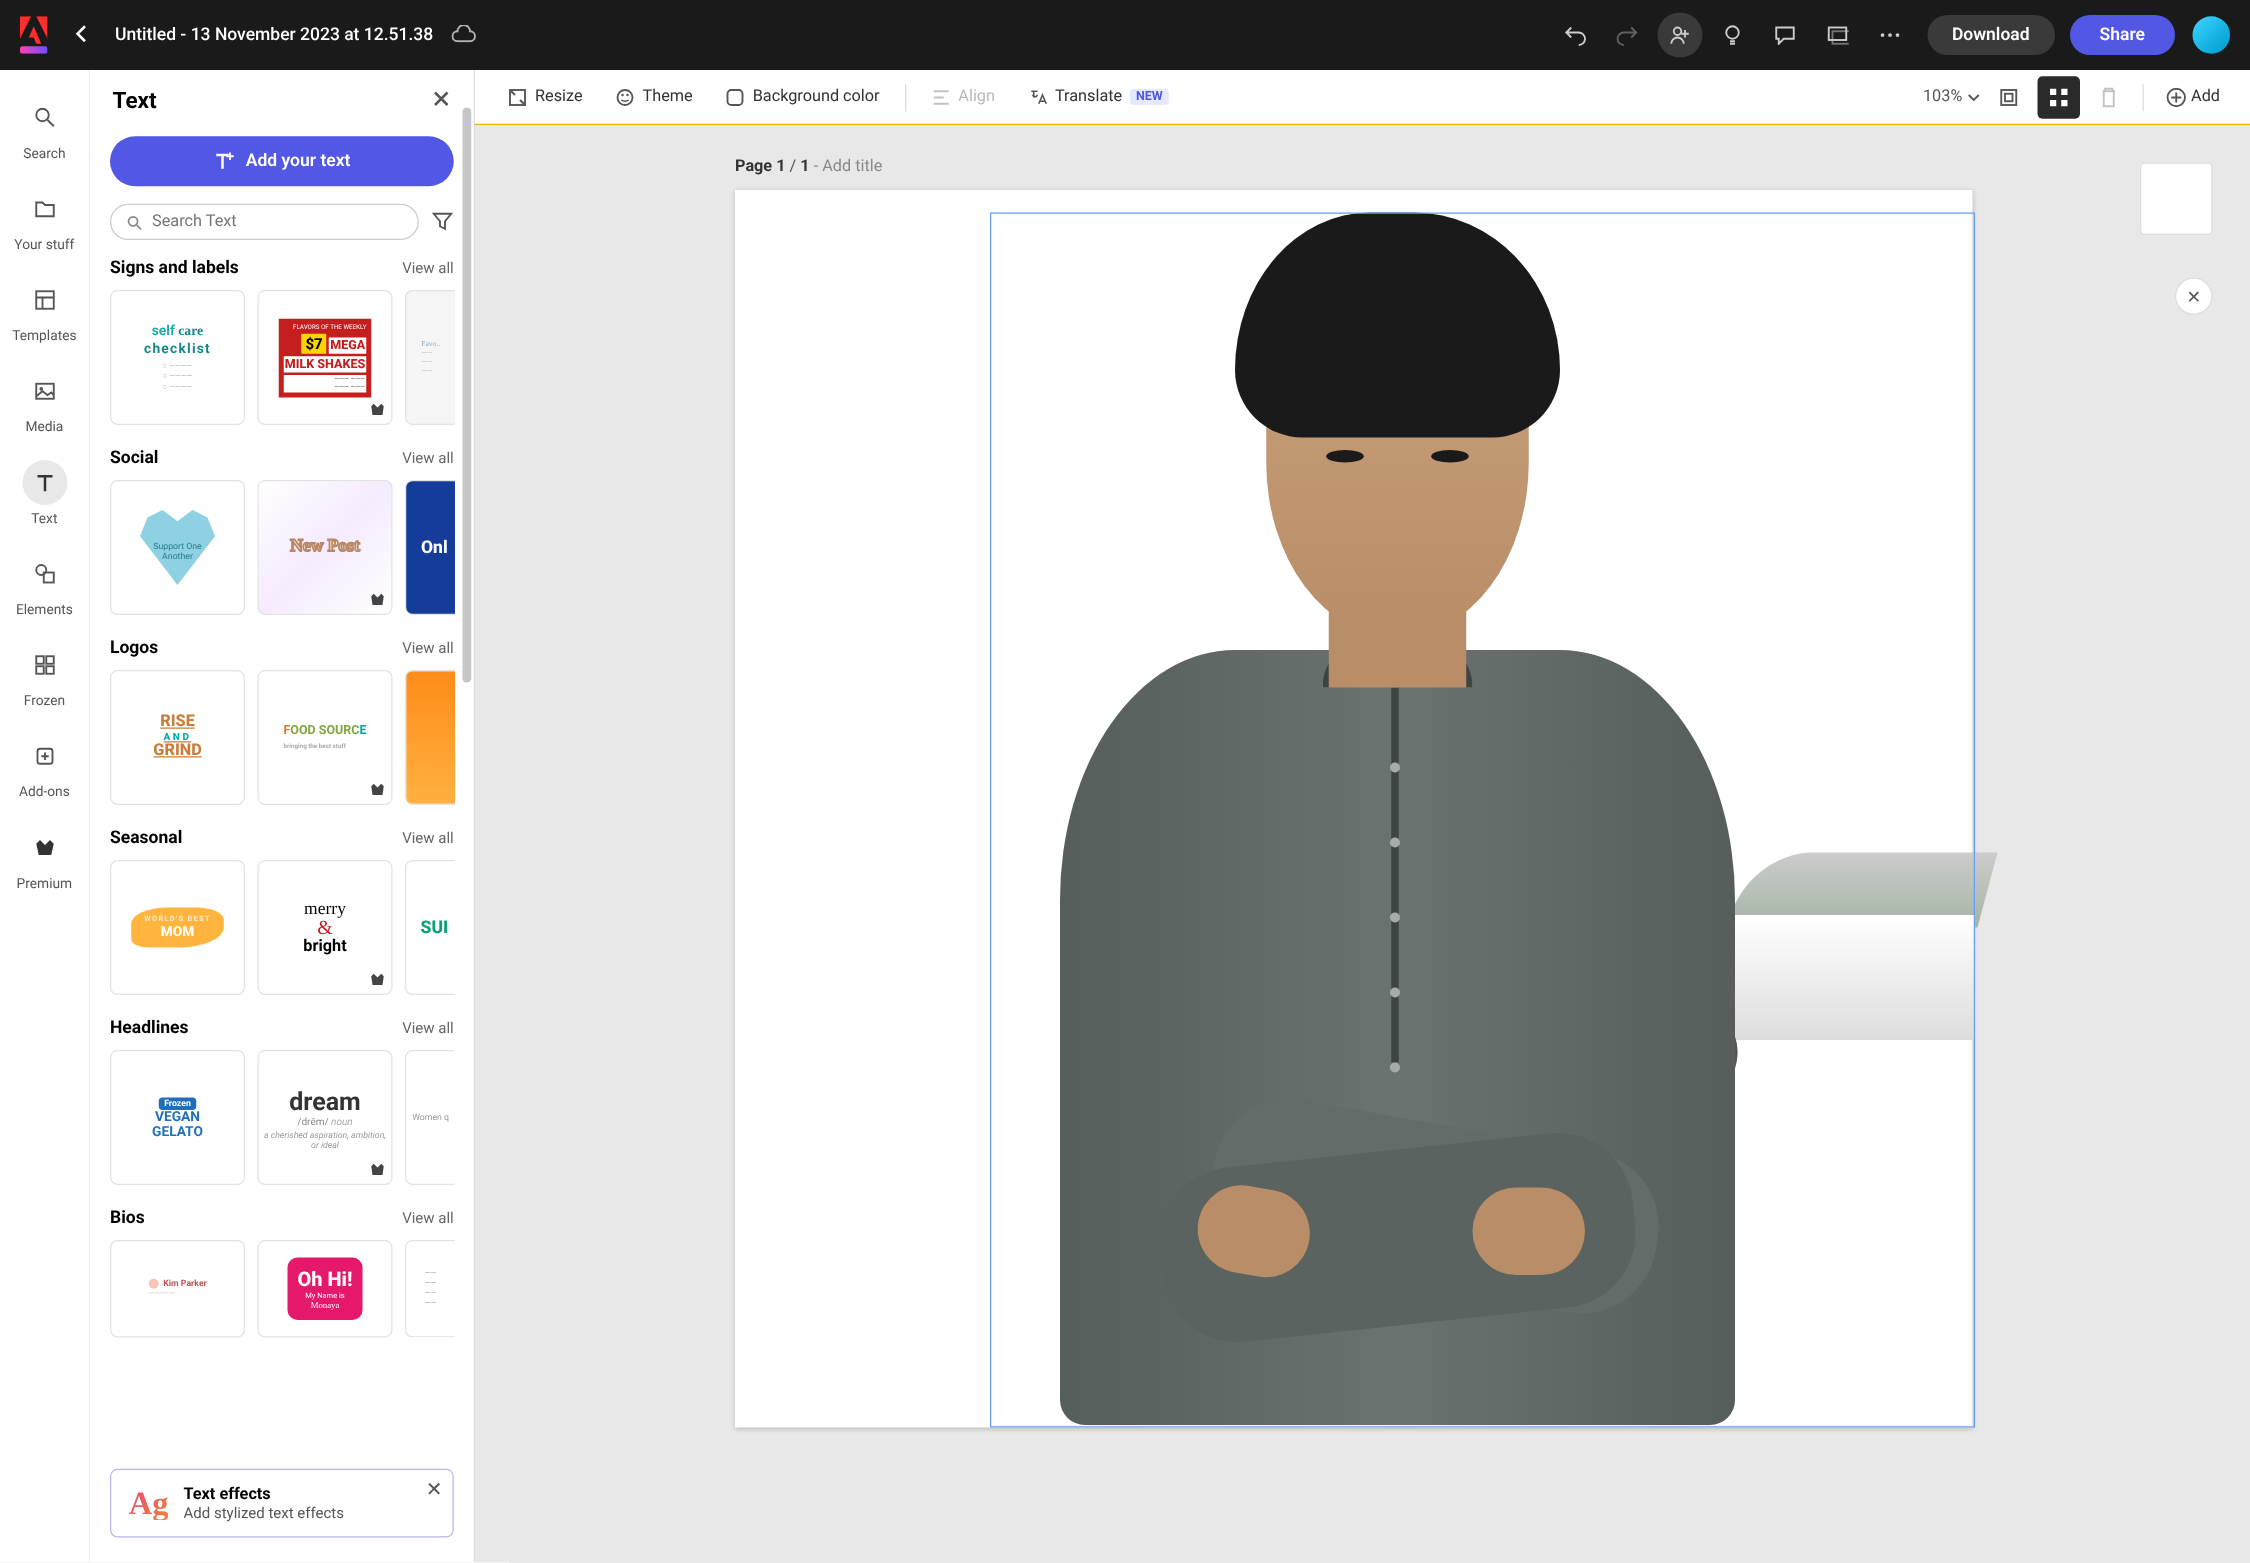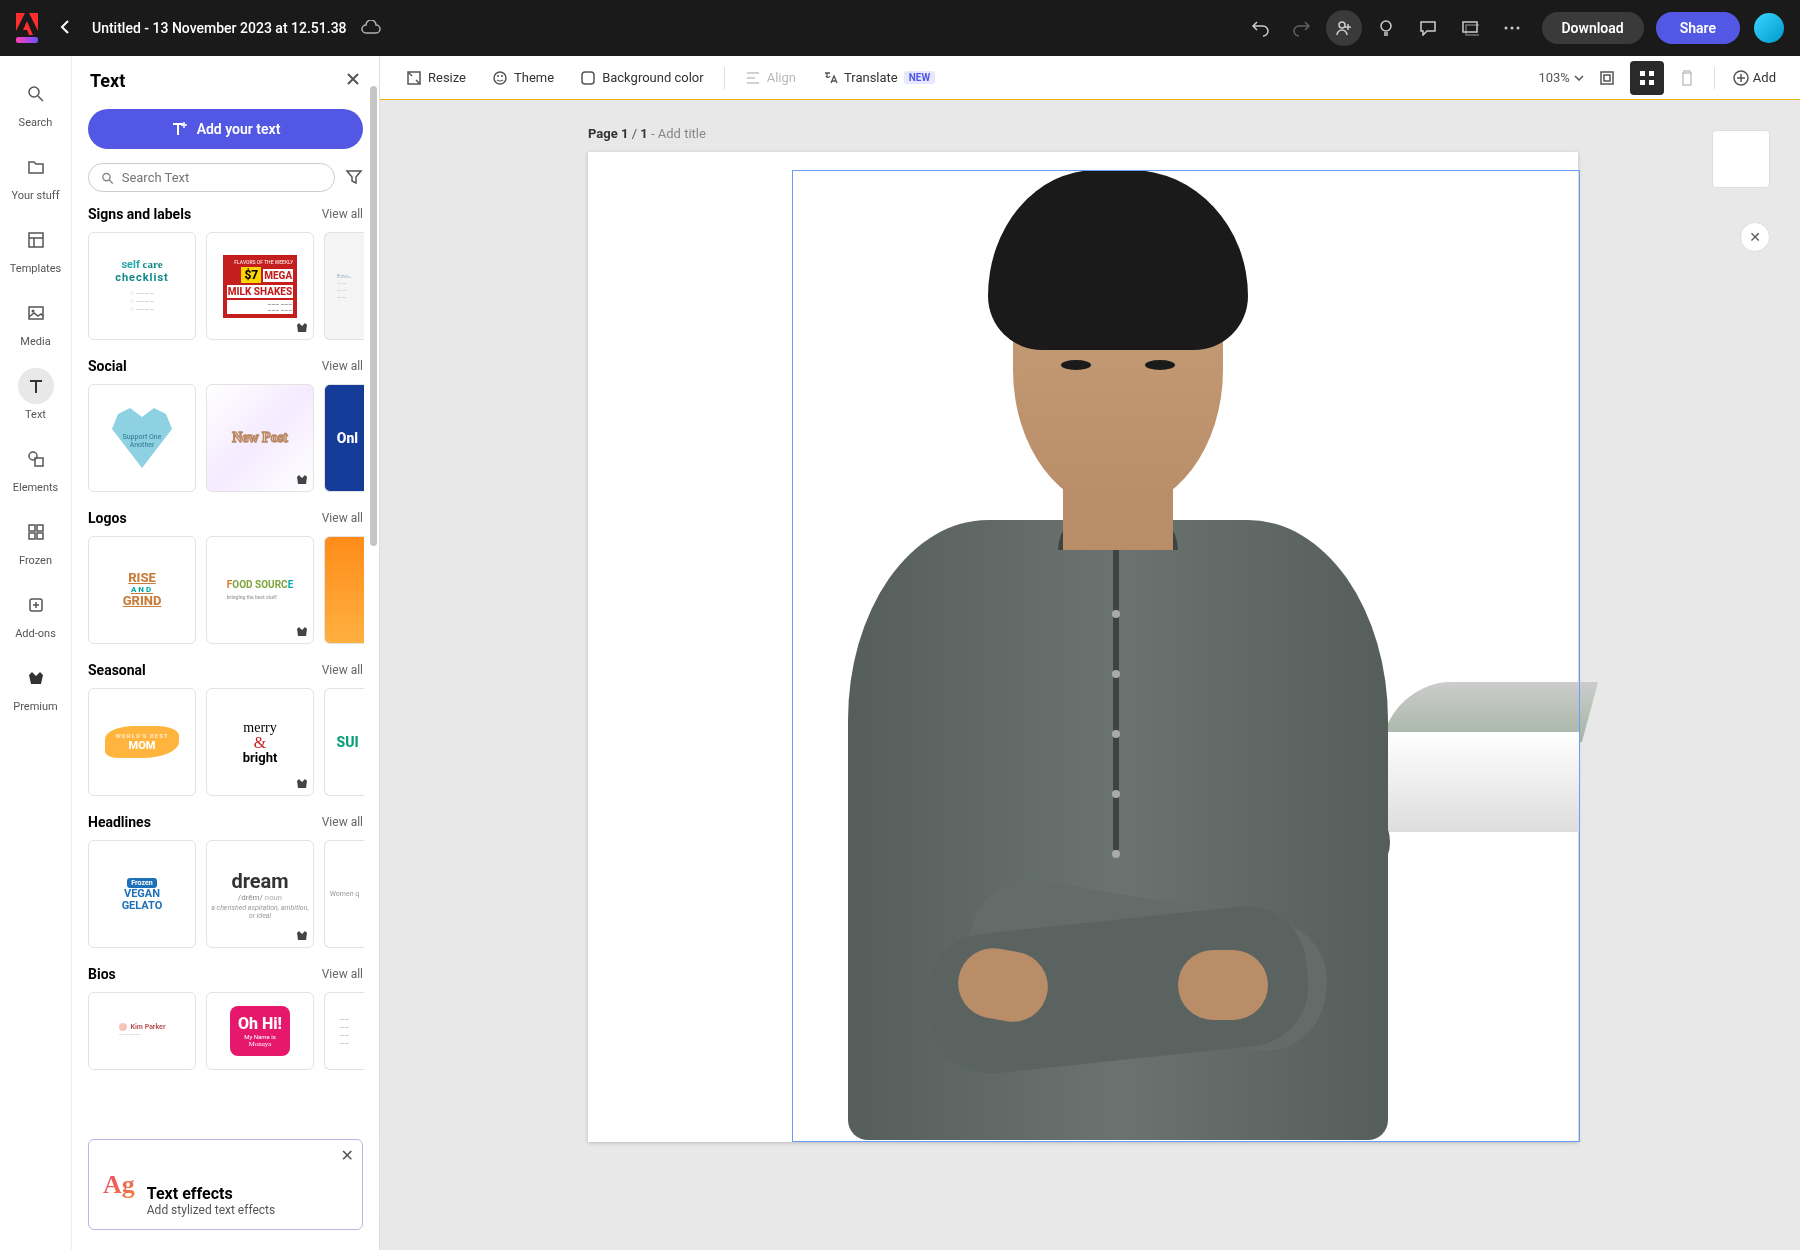--- a/index.html
+++ b/index.html
@@ -81,21 +81,21 @@
 .t-bio1 { font-size: 7px; color: #b55; padding: 6px; text-align: left; }
 .t-bio1 .dot { display: inline-block; width: 8px; height: 8px; background: #f7c6b8; border-radius: 50%; margin-right: 4px; vertical-align: middle; }
 .t-ohhi { background: #e5186b; color: #fff; text-align: center; padding: 8px; border-radius: 8px; margin: 6px; }
 .t-ohhi .hi { font-weight: 800; font-size: 16px; }
 .t-ohhi .name { font-size: 7px; font-family: cursive; }
 .t-bio3 { font-size: 6px; color: #999; padding: 4px; text-align: left; line-height: 1.3; }
 
 
 .fx-card { position: absolute; left: 16px; right: 16px; bottom: 20px; border: 1px solid #b6b8e8; border-radius: 6px; background: #fff; padding: 12px 14px; display: flex; align-items: center; gap: 12px; box-shadow: 0 -10px 20px #fff; }
 .fx-ag { font-family: serif; font-weight: 800; font-size: 26px; background: linear-gradient(135deg,#e84a6f,#f08040); -webkit-background-clip: text; background-clip: text; color: transparent; line-height: 1; }
-.fx-text .t1 { font-weight: 700; font-size: 16px; margin-top: 32px; }
+.fx-text .t1 { font-weight: 700; font-size: 13px; }
 .fx-text .t2 { font-size: 12px; color: #555; }
 .fx-close { position: absolute; top: 6px; right: 8px; cursor: pointer; color: #555; font-size: 16px; }
 
 
 .canvas-area { flex: 1; display: flex; flex-direction: column; background: #fff; }
 .toolbar2 { height: 44px; border-bottom: 1px solid #eab308; display: flex; align-items: center; padding: 0 16px; gap: 6px; font-size: 13px; color: #333; }
 .tbtn { display: flex; align-items: center; gap: 6px; padding: 6px 10px; border-radius: 4px; cursor: pointer; }
 .tbtn.disabled { opacity: 0.35; cursor: default; }
 .divider { width: 1px; height: 22px; background: #ddd; margin: 0 4px; }
 .new-badge { font-size: 10px; background: #e6e8ff; color: #5258e4; padding: 1px 5px; border-radius: 3px; font-weight: 700; }

